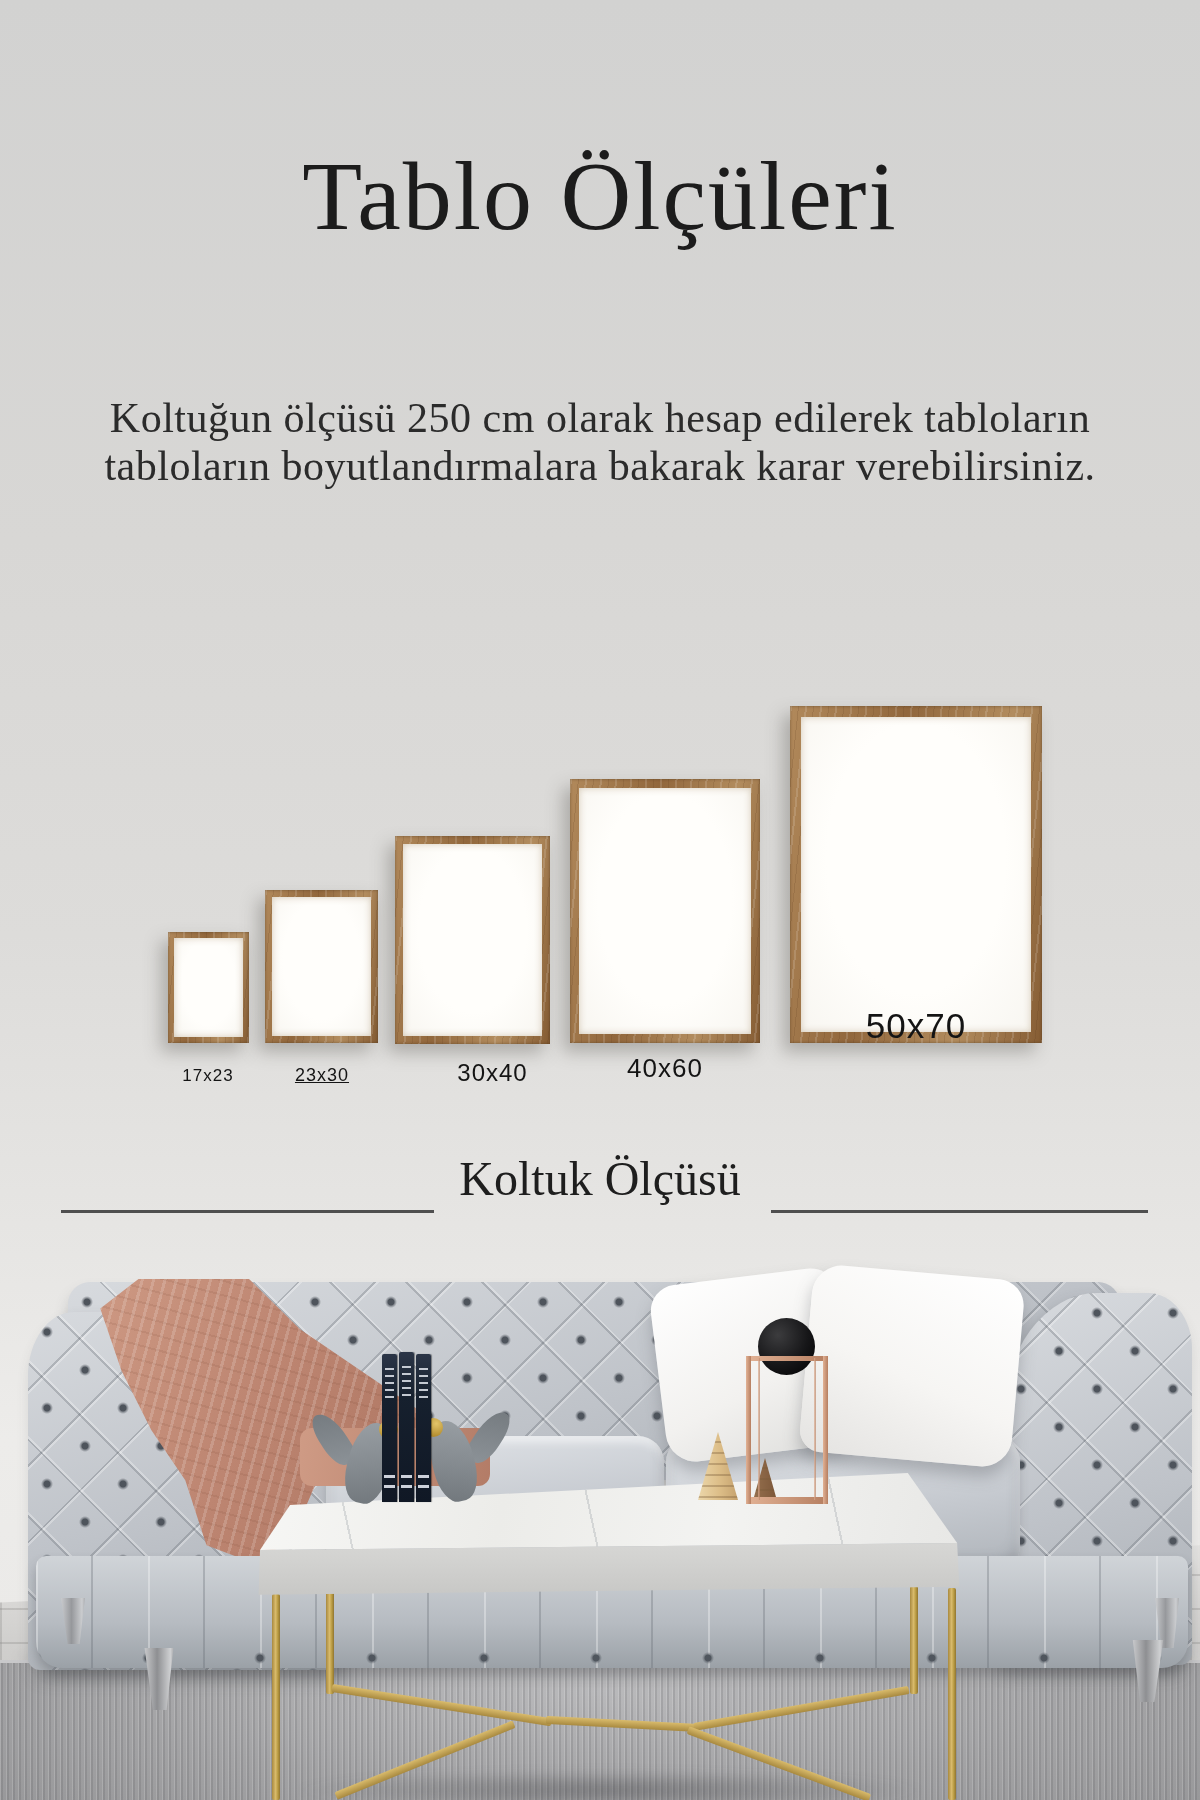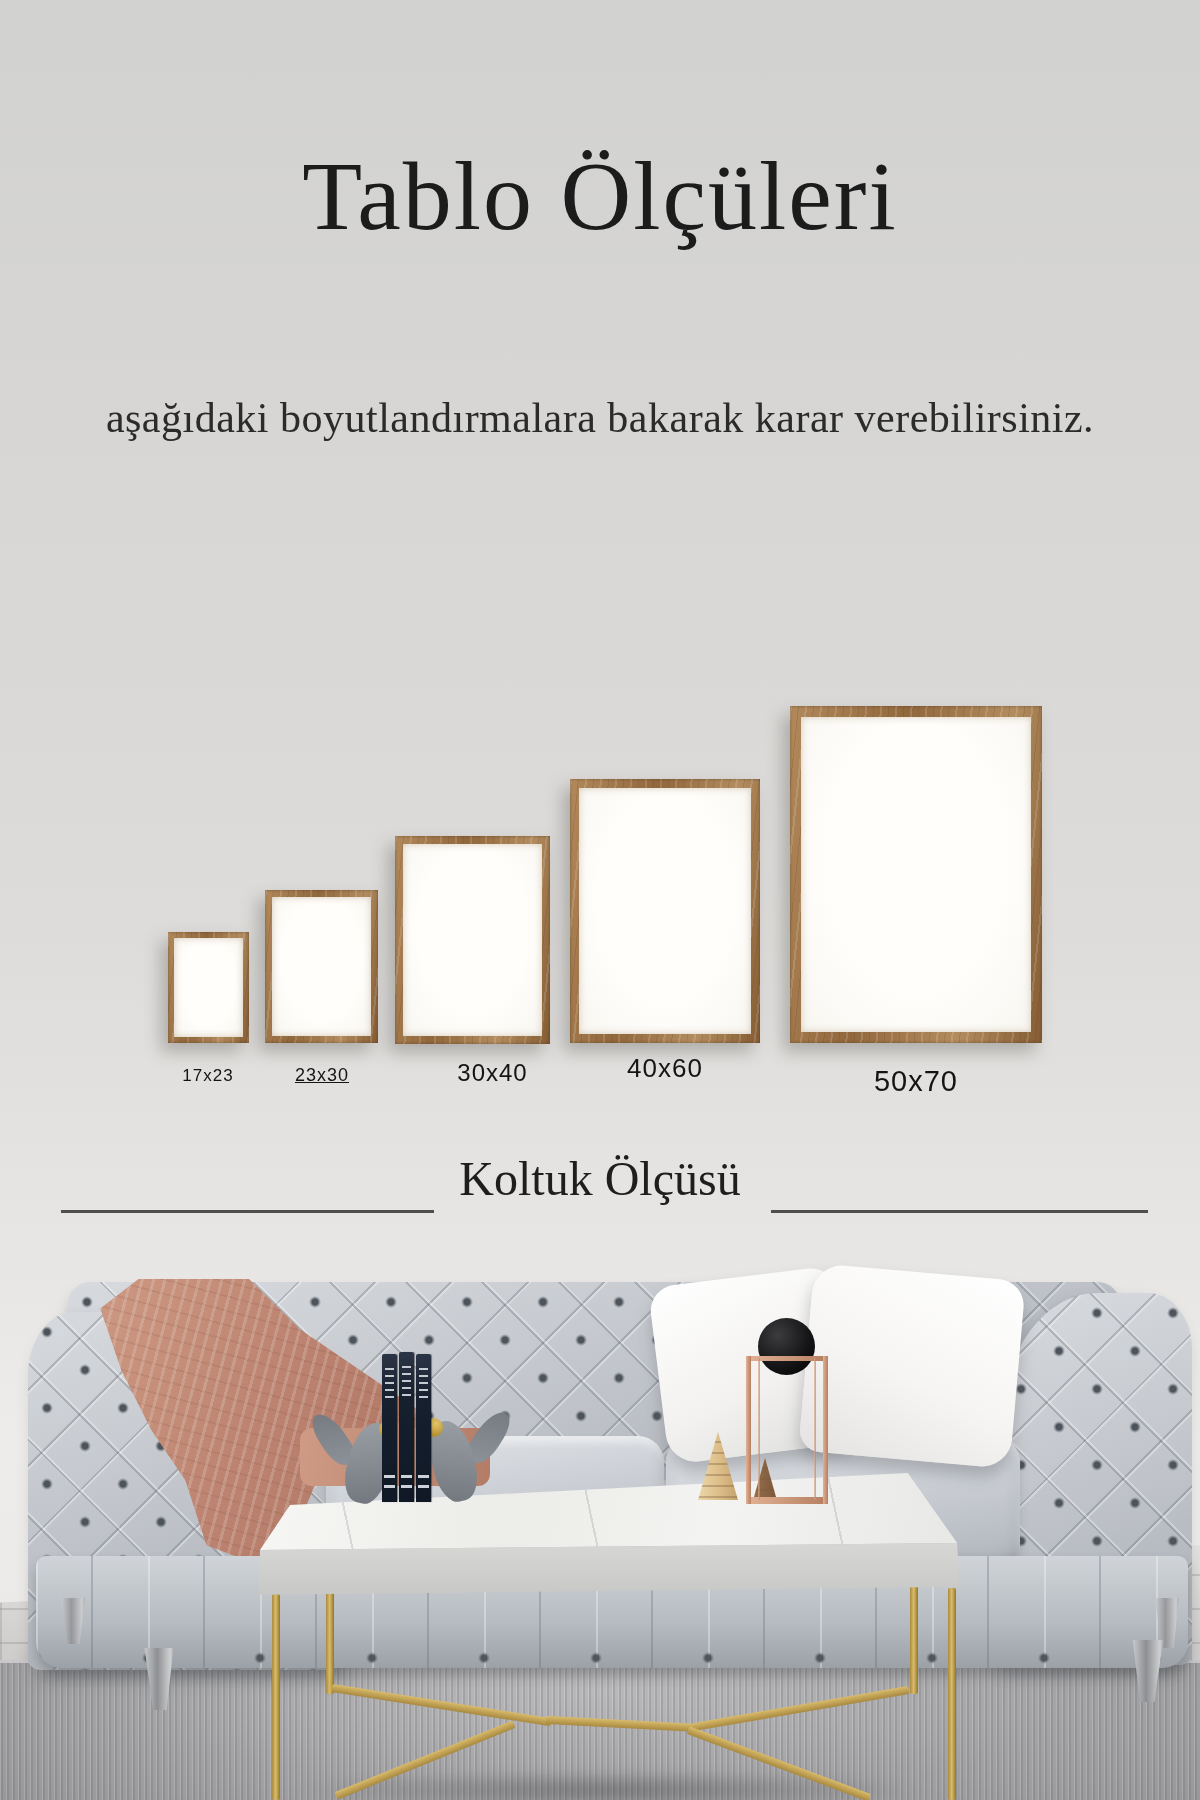--- a/index.html
+++ b/index.html
@@ -26,21 +26,21 @@
   .f1{left:168px;top:932px;width:81px;height:111px;}   .f1 .mat{inset:6px;}
   .f2{left:265px;top:890px;width:113px;height:153px;}  .f2 .mat{inset:7px;}
   .f3{left:395px;top:836px;width:155px;height:208px;}  .f3 .mat{inset:8px;}
   .f4{left:570px;top:779px;width:190px;height:264px;}  .f4 .mat{inset:9px;}
   .f5{left:790px;top:706px;width:252px;height:337px;}  .f5 .mat{inset:11px;}
   .flabel{font-family:"Liberation Sans", sans-serif;color:#141414;text-align:center;letter-spacing:1px;}
   .fl1{left:158px;top:1066px;width:100px;font-size:17px;}
   .fl2{left:262px;top:1065px;width:120px;font-size:18px;text-decoration:underline;}
   .fl3{left:415px;top:1059px;width:155px;font-size:24px;}
   .fl4{left:570px;top:1053px;width:190px;font-size:26px;}
-  .fl5{left:790px;top:1065px;width:252px;font-size:29px;}
+  .fl5{left:790px;top:1006px;width:252px;font-size:35px;}
 
   
   .floor{left:0;top:1540px;width:1200px;height:260px;
          background:linear-gradient(180deg,#e4e3e1 0%,#d0cfcd 40%,#c0bfbd 100%);
          clip-path:polygon(0 24%,100% 2%,100% 100%,0 100%);}
   .floor .planks{position:absolute;inset:0;
          background:repeating-linear-gradient(180deg,rgba(130,128,126,.28) 0 2px,transparent 2px 34px),
                     repeating-linear-gradient(90deg,rgba(110,110,108,.22) 0 2px,transparent 2px 170px);}
   .sofa-shadow{left:18px;top:1624px;width:1170px;height:70px;border-radius:50%;
          background:radial-gradient(ellipse at 50% 50%,rgba(38,40,42,.55) 0%,rgba(38,40,42,.25) 55%,transparent 75%);
@@ -153,21 +153,22 @@
   .tree .ridges{position:absolute;inset:0;background:repeating-linear-gradient(180deg,transparent 0 9px,rgba(120,90,55,.35) 9px 11px);}
 </style>
 </head>
 <body>
 
 <div class="canvas">
 
   <div class="abs title">Tablo Ölçüleri</div>
 
   <div class="abs intro">
-    <div>aşağıdaki boyutlandırmalara bakarak karar verebilirsiniz.</div>
+    <div>Koltuğun ölçüsü 250 cm olarak hesap edilerek tabloların</div>
+    <div>tabloların boyutlandırmalara bakarak karar verebilirsiniz.</div>
   </div>
 
   <div class="abs frame f1">
       <div class="grain"></div>
       <div class="mat"></div>
     </div>
   <div class="abs frame f2">
       <div class="grain"></div>
       <div class="mat"></div>
     </div>

